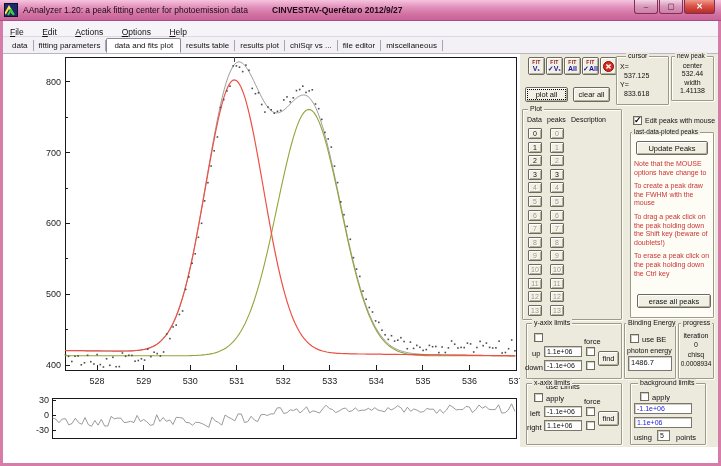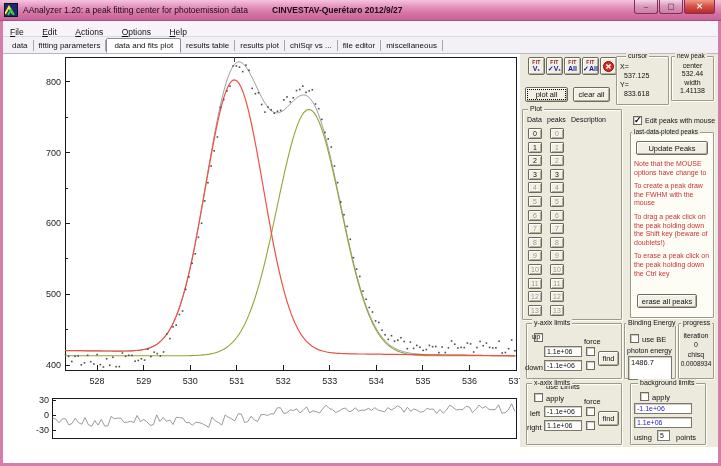--- a/index.html
+++ b/index.html
@@ -365,41 +365,41 @@
 
       <div class="grp notes-box" style="left:110px;top:78px;width:84px;height:186px;"></div>
       <span class="grp-cap" style="left:112px;top:74px;position:absolute;font-size:6.5px;background:#ece9dd;">last-data-ploted peaks</span>
       <div class="btn" style="left:116px;top:87px;width:72px;height:14px;">Update Peaks</div>
       <div style="position:absolute;left:114px;top:106px;width:77px;">
         <p class="note">Note that the MOUSE options have change to</p>
         <p class="note">To create a peak draw the FWHM with the mouse</p>
         <p class="note">To drag a peak click on the peak holding down the Shift key (beware of doublets!)</p>
         <p class="note">To erase a peak click on the peak holding down the Ctrl key</p>
       </div>
-      <div class="btn" style="left:117px;top:240px;width:60px;height:14px;">erase all peaks</div>
+      <div class="btn" style="left:117px;top:240px;width:74px;height:14px;">erase all peaks</div>
 
       <div class="grp" style="left:6px;top:269px;width:96px;height:56px;"></div>
       <span class="grp-cap" style="left:12px;top:265px;position:absolute;">y-axix limits</span>
       <span class="cb" style="left:14px;top:279px;"></span>
       <span class="lbl" style="left:26px;top:280px;margin-top:48px;">use Limits</span>
       <span class="lbl" style="left:64px;top:283px;">force</span>
-      <span class="lbl" style="left:12px;top:278px;">up</span>
+      <span class="lbl" style="left:12px;top:295px;">up</span>
       <div class="fld" style="left:24px;top:292px;width:38px;height:11px;">1.1e+06</div>
       <span class="cb" style="left:66px;top:293px;"></span>
       <span class="lbl" style="left:5px;top:309px;">down</span>
       <div class="fld" style="left:24px;top:306px;width:38px;height:11px;">-1.1e+06</div>
       <span class="cb" style="left:66px;top:307px;"></span>
       <div class="btn" style="left:78px;top:297px;width:21px;height:15px;">find</div>
 
       <div class="grp" style="left:104px;top:269px;width:52px;height:56px;"></div>
       <span class="grp-cap" style="left:106px;top:265px;position:absolute;">Binding Energy</span>
       <span class="cb" style="left:110px;top:280px;"></span>
       <span class="lbl" style="left:122px;top:281px;">use BE</span>
       <span class="lbl" style="left:107px;top:293px;font-size:7px;">photon energy</span>
-      <div class="fld" style="left:108px;top:302px;width:44px;height:24px;font-size:7.5px;">1486.7</div>
+      <div class="fld" style="left:108px;top:302px;width:44px;height:15px;font-size:7.5px;">1486.7</div>
 
       <div class="grp" style="left:158px;top:269px;width:36px;height:56px;"></div>
       <span class="grp-cap" style="left:161px;top:265px;position:absolute;">progress</span>
       <span class="ptxt" style="left:158px;top:278px;width:36px;">iteration</span>
       <span class="ptxt" style="left:158px;top:287px;width:36px;">0</span>
       <span class="ptxt" style="left:158px;top:297px;width:36px;">chisq</span>
       <span class="ptxt" style="left:158px;top:306px;width:36px;font-size:6.5px;">0.0008934</span>
 
       <div class="grp" style="left:6px;top:329px;width:96px;height:62px;"></div>
       <span class="grp-cap" style="left:12px;top:325px;position:absolute;">x-axix limits</span>

